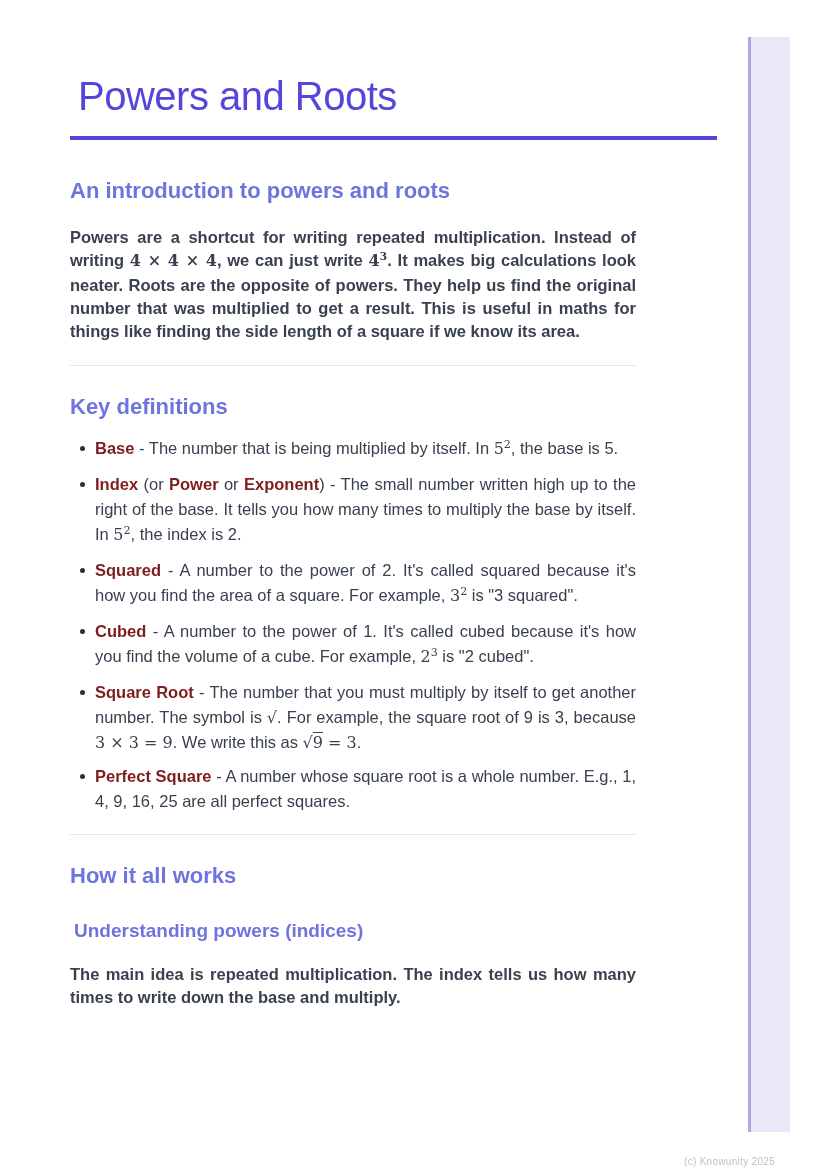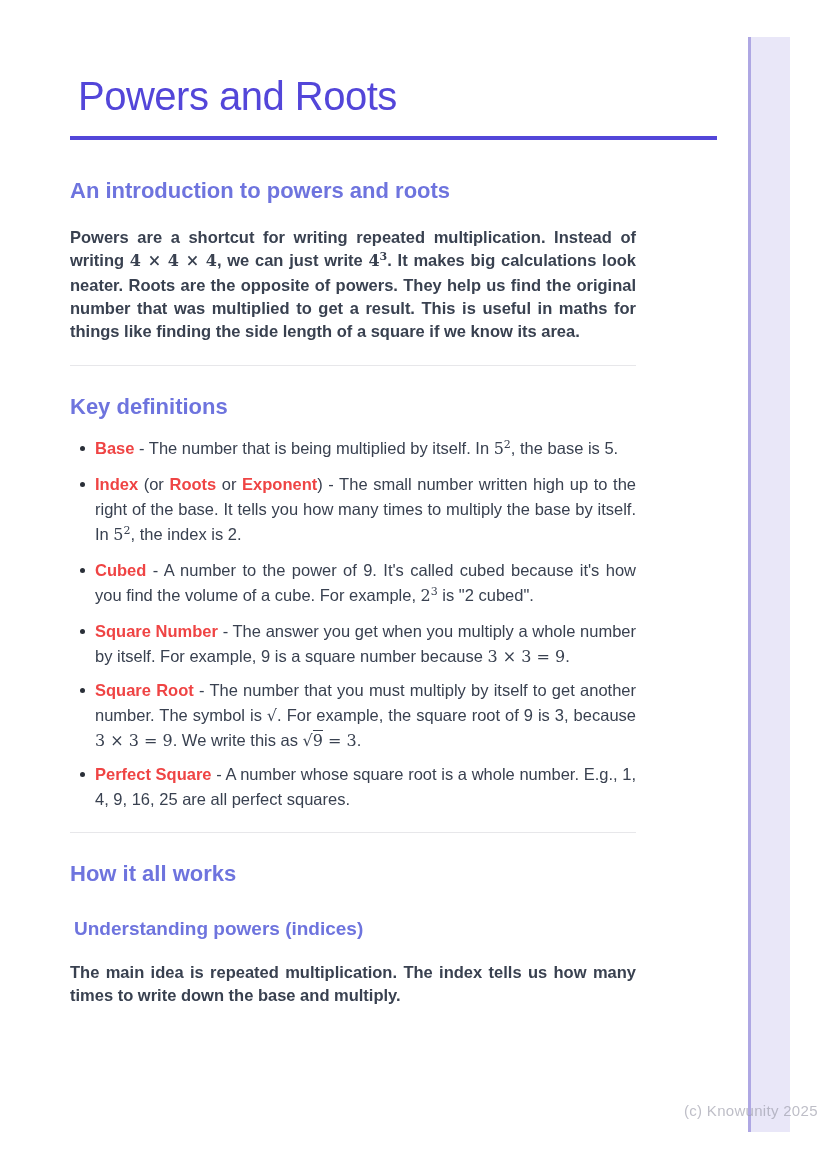--- a/index.html
+++ b/index.html
@@ -19,31 +19,31 @@
   .h2.tight{margin-top:26px;}
   .h3{font-size:19px;line-height:24px;font-weight:700;color:#6e74de;margin:28px 4px 0;}
   .para{font-size:16.5px;line-height:23px;margin:20px 0 0;text-align:justify;font-weight:bold;}
   .lead{margin-top:16px;text-align:left;}
   .divider{height:1px;background:#e7e7ea;margin-top:22px;border:none;}
   .divider.d2{margin-top:20px;}
   .deflist{margin:14px 0 0;}
   .def{display:flex;margin-bottom:9px;}
   .dot{flex:none;width:5px;height:5px;border-radius:50%;background:#2a2f38;margin:10px 10px 0 10px;}
   .li-text{flex:1;font-size:16.5px;line-height:25px;text-align:justify;}
-  .term{font-weight:700;color:#ef4444;}
+  .term{font-weight:700;color:#7f1d1d;}
   .mt{font-family:"DejaVu Serif",serif;font-size:16px;}
   .msup{font-family:"DejaVu Serif",serif;font-size:11px;position:relative;top:-6px;}
   .vinc{border-top:1.3px solid currentColor;}
   .sidebar-bar{
     position:absolute;left:748px;top:37px;width:39px;height:1095px;
     background:#e9e7f8;border-left:3px solid #aea7e3;z-index:1;
   }
   .watermark{
-    position:absolute;left:684px;top:1102px;z-index:2;
-    font-size:15px;letter-spacing:0.3px;color:#9c9caa;opacity:0.65;
+    position:absolute;left:684px;top:1156px;z-index:2;
+    font-size:10px;letter-spacing:0.3px;color:#9c9caa;opacity:0.65;
   }
 </style>
 </head>
 <body>
 
 <div class="sidebar-bar"></div>
 <div class="watermark">(c) Knowunity 2025</div>
 
 <div class="content">
 
@@ -59,33 +59,33 @@
 
   <div class="deflist">
 
     <div class="def">
       <span class="dot"></span>
       <div class="li-text"><span class="term">Base</span><span> - The number that is being multiplied by itself. In </span><span class="mt">5</span><span class="msup">2</span><span>, the base is 5.</span></div>
     </div>
 
     <div class="def">
       <span class="dot"></span>
-      <div class="li-text"><span class="term">Index</span><span> (or </span><span class="term">Roots</span><span> or </span><span class="term">Exponent</span><span>) - The small number written high up to the right of the base. It tells you how many times to multiply the base by itself. In </span><span class="mt">5</span><span class="msup">2</span><span>, the index is 2.</span></div>
-    </div>
-
-
-    <div class="def">
-      <span class="dot"></span>
-      <div class="li-text"><span class="term">Cubed</span><span> - A number to the power of 9. It's called cubed because it's how you find the volume of a cube. For example, </span><span class="mt">2</span><span class="msup">3</span><span> is "2 cubed".</span></div>
+      <div class="li-text"><span class="term">Index</span><span> (or </span><span class="term">Power</span><span> or </span><span class="term">Exponent</span><span>) - The small number written high up to the right of the base. It tells you how many times to multiply the base by itself. In </span><span class="mt">5</span><span class="msup">2</span><span>, the index is 2.</span></div>
     </div>
 
     <div class="def">
       <span class="dot"></span>
-      <div class="li-text"><span class="term">Square Number</span><span> - The answer you get when you multiply a whole number by itself. For example, 9 is a square number because </span><span class="mt">3 × 3 = 9</span><span>.</span></div>
+      <div class="li-text"><span class="term">Squared</span><span> - A number to the power of 2. It's called squared because it's how you find the area of a square. For example, </span><span class="mt">3</span><span class="msup">2</span><span> is "3 squared".</span></div>
     </div>
+
+    <div class="def">
+      <span class="dot"></span>
+      <div class="li-text"><span class="term">Cubed</span><span> - A number to the power of 1. It's called cubed because it's how you find the volume of a cube. For example, </span><span class="mt">2</span><span class="msup">3</span><span> is "2 cubed".</span></div>
+    </div>
+
 
     <div class="def">
       <span class="dot"></span>
       <div class="li-text"><span class="term">Square Root</span><span> - The number that you must multiply by itself to get another number. The symbol is </span><span class="mt">√</span><span>. For example, the square root of 9 is 3, because </span><span class="mt">3 × 3 = 9</span><span>. We write this as </span><span class="mt">√</span><span class="mt vinc">9</span><span class="mt"> = 3</span><span>.</span></div>
     </div>
 
     <div class="def">
       <span class="dot"></span>
       <div class="li-text"><span class="term">Perfect Square</span><span> - A number whose square root is a whole number. E.g., 1, 4, 9, 16, 25 are all perfect squares.</span></div>
     </div>

